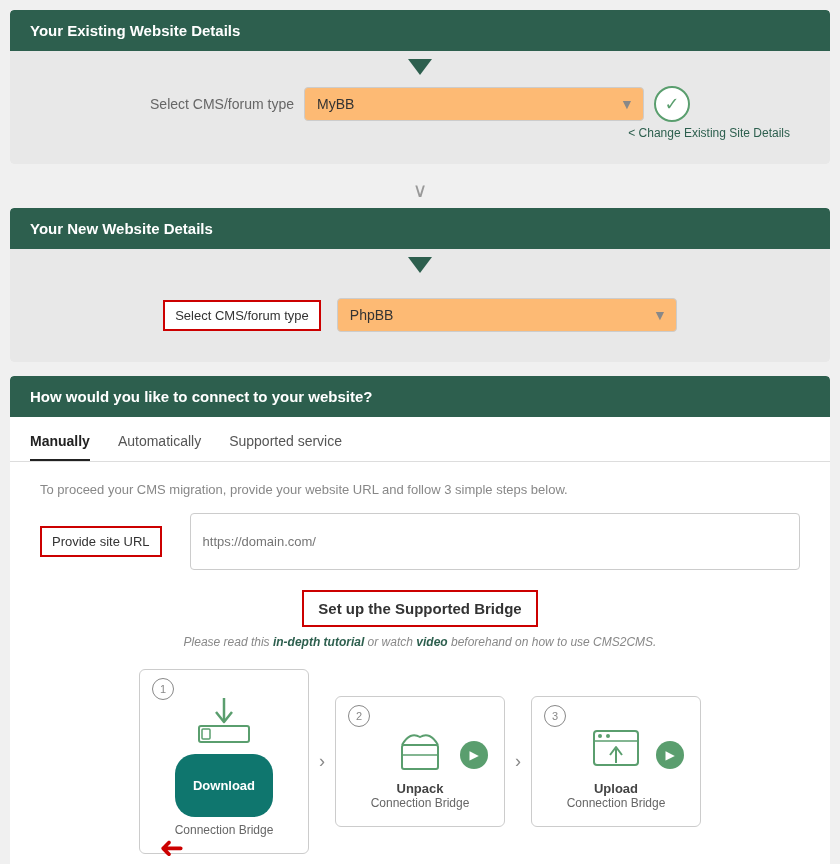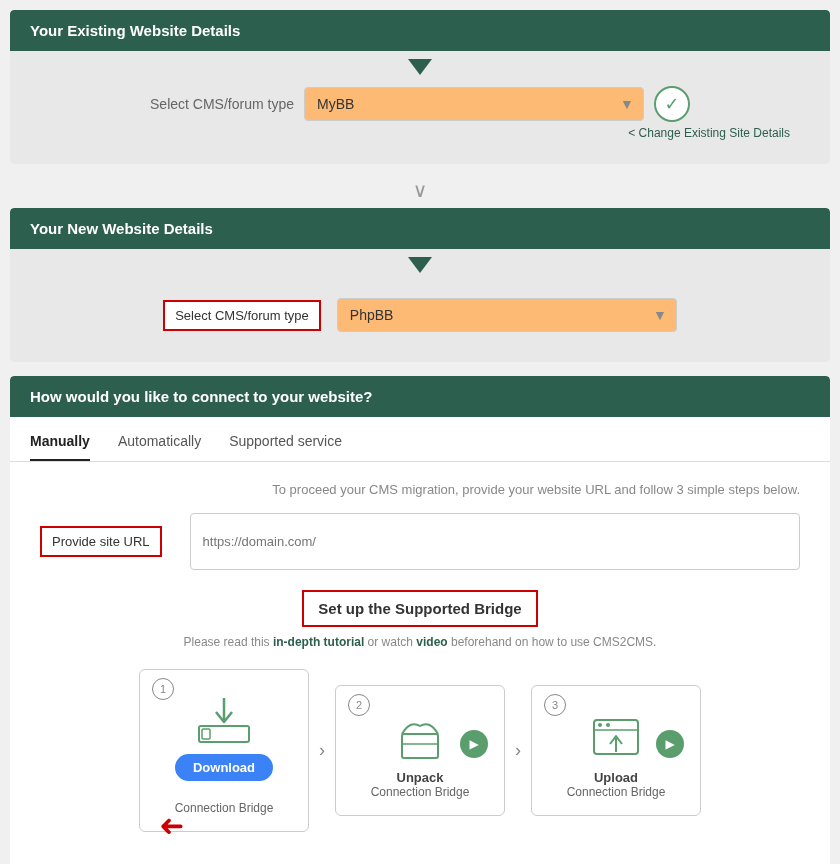--- a/index.html
+++ b/index.html
@@ -64,21 +64,21 @@
 
     
     .connection-body {
       background: #fff;
       padding: 20px 30px;
     }
     .connection-description {
       color: #888;
       font-size: 13px;
       margin-bottom: 16px;
-      text-align: right;
+      text-align: left;
     }
 
     
     .site-url-row {
       display: flex;
       align-items: center;
       gap: 28px;
       margin-bottom: 20px;
     }
     .site-url-label {
@@ -109,20 +109,21 @@
       display: block;
       width: fit-content;
       margin: 0 auto 8px;
     }
 
     .tutorial-text {
       text-align: center;
       font-size: 12px;
       color: #888;
       margin-bottom: 20px;
+      font-style: italic;
     }
     .tutorial-text a {
       color: #2d5f4e;
       font-weight: bold;
       text-decoration: none;
     }
 
     
     .steps-row {
       display: flex;
@@ -167,29 +168,29 @@
       height: 28px;
       background: #5a9e6e;
       border-radius: 50%;
       display: flex;
       align-items: center;
       justify-content: center;
       color: #fff;
       font-size: 12px;
     }
     .step-btn-download {
-      background: #3b82f6;
+      background: #0f766e;
       color: #fff;
       border: none;
       border-radius: 20px;
-      padding: 6px 18px;
+      padding: 24px 18px;
       font-size: 13px;
       font-weight: bold;
       cursor: pointer;
-      margin-bottom: 20px;
+      margin-bottom: 6px;
     }
     .step-label {
       font-size: 13px;
       color: #444;
       font-weight: bold;
     }
     .step-sublabel {
       font-size: 12px;
       color: #666;
     }

